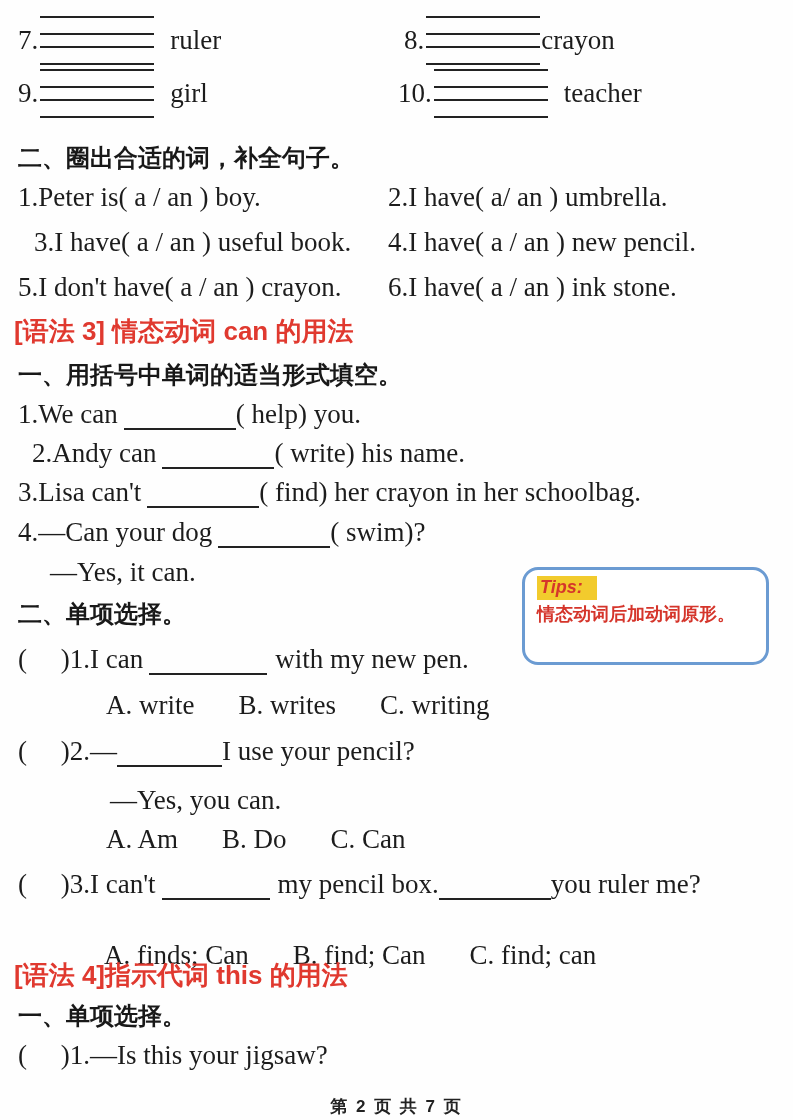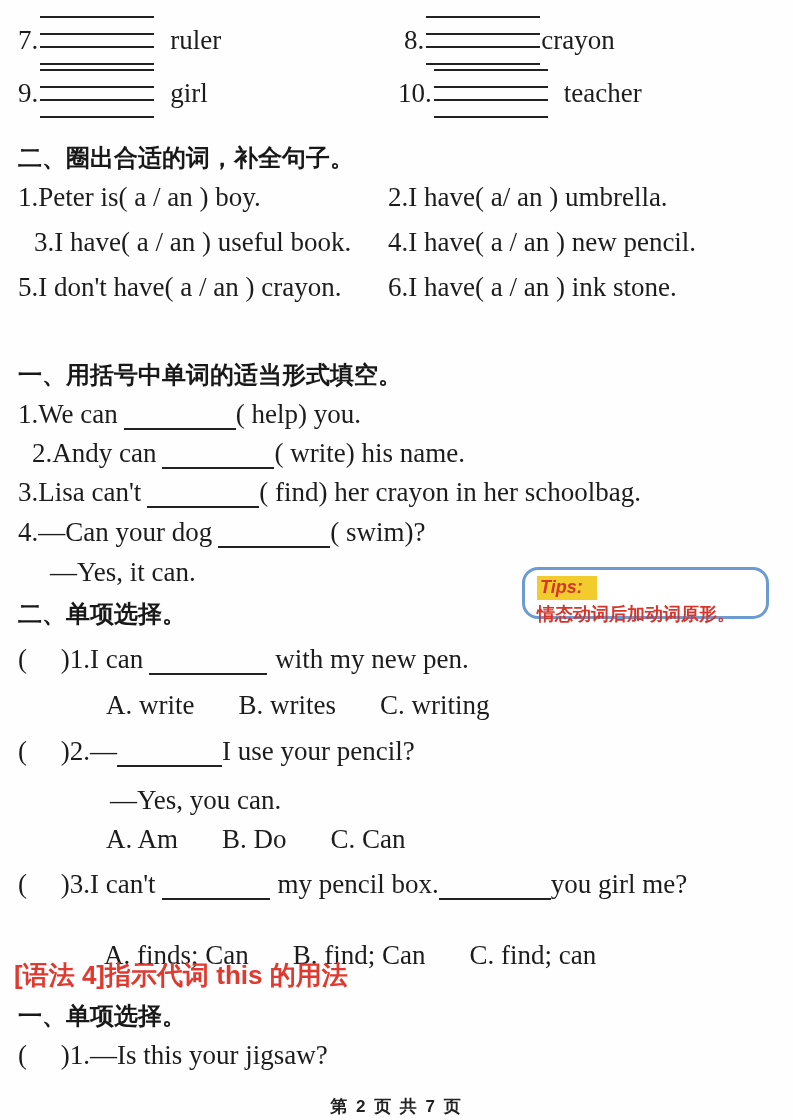--- a/index.html
+++ b/index.html
@@ -31,21 +31,21 @@
   .blank.w118{width:118px;}
   .blank.w105{width:105px;}
   .blank.w108{width:108px;}
   .blank.ml{margin-left:6px;}
   .blank.mr{margin-right:8px;}
 
   .opt{margin-right:44px;}
   .opt:last-child{margin-right:0;}
 
   
-  .tips-box{position:absolute;left:522px;top:567px;width:247px;height:52px;
+  .tips-box{position:absolute;left:522px;top:567px;width:247px;height:98px;
             border:3px solid #6b9bd2;border-radius:16px;background:#ffffff;box-sizing:border-box;
             padding:6px 10px 4px 12px;}
   .tips-label{display:inline-block;background:#f2cb2d;color:#d5352b;
               font-family:"Liberation Sans", sans-serif;font-style:italic;font-weight:bold;
               font-size:18px;padding:1px 14px 2px 3px;}
   .tips-text{display:block;margin-top:2px;color:#d5352b;
              font-family:"Liberation Sans", sans-serif;font-weight:bold;font-size:18px;
              white-space:nowrap;}
 
   
@@ -106,20 +106,21 @@
 
   <div class="cn-head" style="left:18px;top:142px;">二、圈出合适的词，补全句子。</div>
 
   <div class="line" style="left:18px;top:182px;">1.Peter is( a / an ) boy.</div>
   <div class="line" style="left:388px;top:182px;">2.I have( a/ an ) umbrella.</div>
   <div class="line" style="left:34px;top:227px;">3.I have( a / an ) useful book.</div>
   <div class="line" style="left:388px;top:227px;">4.I have( a / an ) new pencil.</div>
   <div class="line" style="left:18px;top:272px;">5.I don't have( a / an ) crayon.</div>
   <div class="line" style="left:388px;top:272px;">6.I have( a / an ) ink stone.</div>
 
+  <div class="red-head" style="left:14px;top:314px;color:#e0392f;">[语法 3] 情态动词 can 的用法</div>
 
   <div class="cn-head" style="left:18px;top:359px;">一、用括号中单词的适当形式填空。</div>
 
   <div class="line" style="left:18px;top:398px;">
     <span>1.We can</span><span class="blank ml"></span><span>( help) you.</span>
   </div>
   <div class="line" style="left:32px;top:437px;">
     <span>2.Andy can</span><span class="blank ml"></span><span>( write) his name.</span>
   </div>
   <div class="line" style="left:18px;top:476px;">
@@ -146,21 +147,21 @@
 
   <div class="line" style="left:18px;top:735px;">
     <span>(  )2.—</span><span class="blank w105"></span><span>I use your pencil?</span>
   </div>
   <div class="line" style="left:110px;top:785px;">—Yes, you can.</div>
   <div class="line" style="left:106px;top:824px;">
     <span class="opt">A. Am</span><span class="opt">B. Do</span><span class="opt">C. Can</span>
   </div>
 
   <div class="line" style="left:18px;top:868px;">
-    <span>(  )3.I can't</span><span class="blank w108 ml mr"></span><span>my pencil box.</span><span class="blank"></span><span>you girl me?</span>
+    <span>(  )3.I can't</span><span class="blank w108 ml mr"></span><span>my pencil box.</span><span class="blank"></span><span>you ruler me?</span>
   </div>
   <div class="line" style="left:104px;top:916px;margin-top:24px;">
     <span class="opt">A. finds; Can</span><span class="opt">B. find; Can</span><span class="opt">C. find; can</span>
   </div>
 
   <div class="red-head" style="left:14px;top:958px;color:#e0392f;">[语法 4]指示代词 this 的用法</div>
   <div class="cn-head" style="left:18px;top:1000px;">一、单项选择。</div>
   <div class="line" style="left:18px;top:1040px;">(  )1.—Is this your jigsaw?</div>
 
   <div class="footer">第 2 页 共 7 页</div>

